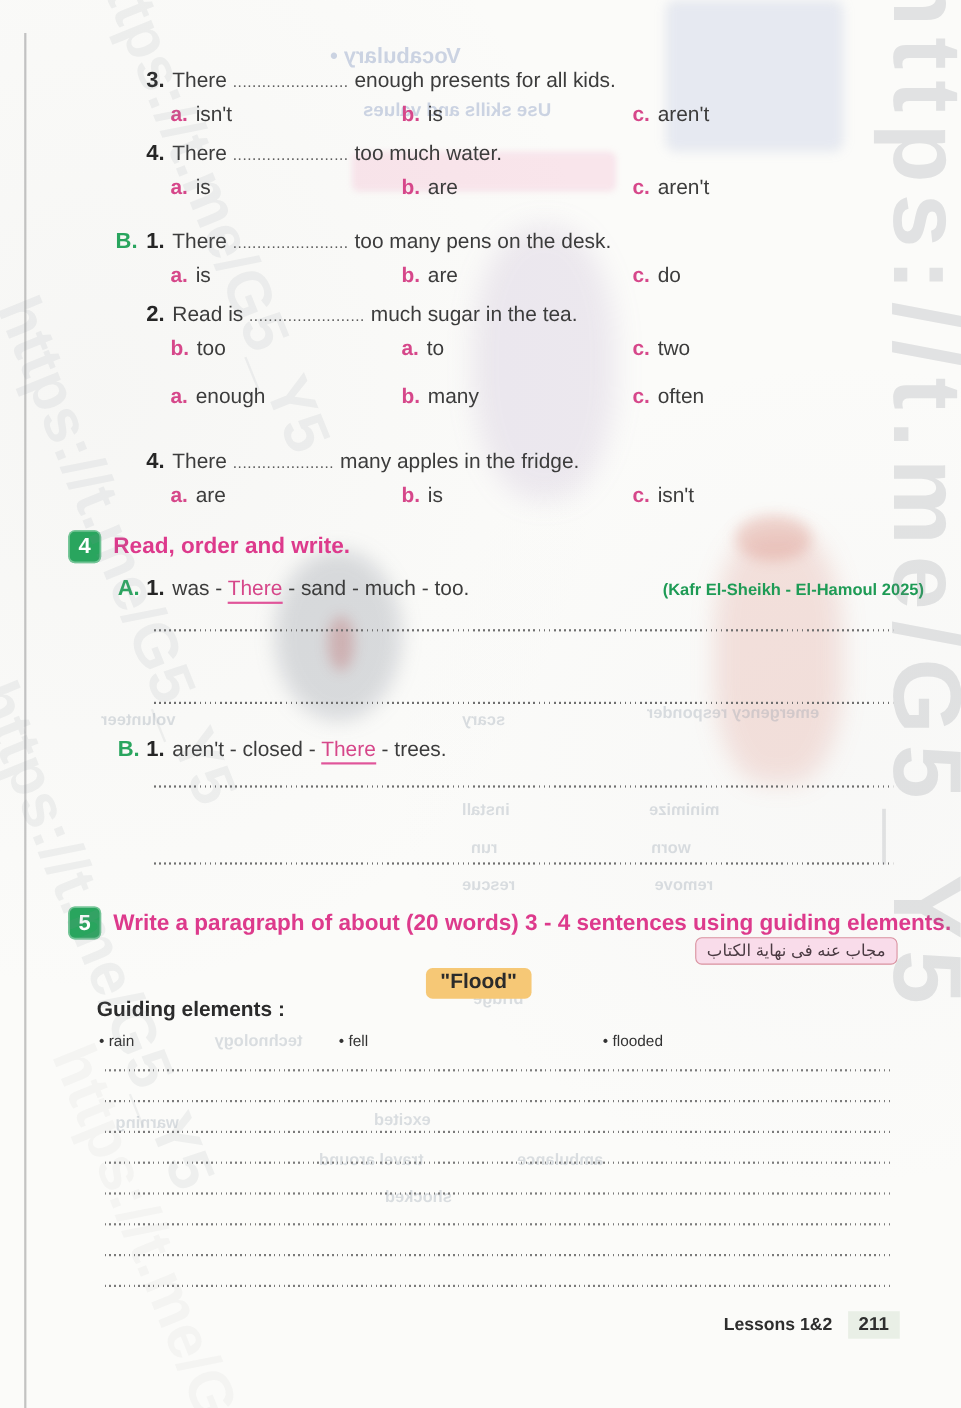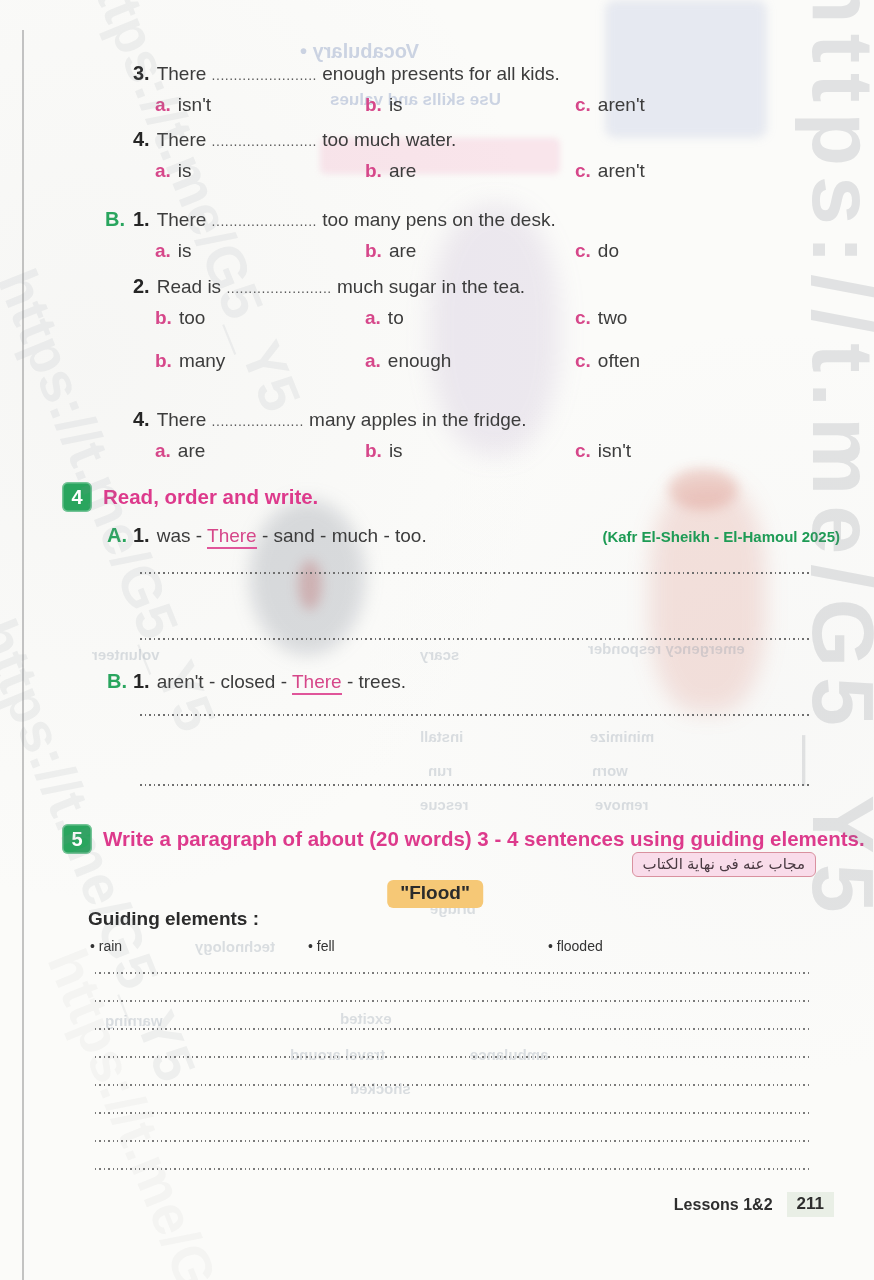--- a/index.html
+++ b/index.html
@@ -84,21 +84,21 @@
   .gword { width:218px; }
   .gword:nth-child(2) { width:240px; }
   .gword:last-child { width:auto; }
   .gword::before { content:"• "; color:#333; }
   .wline {
     position:absolute; left:95px; width:715px; height:2px;
     background-image:repeating-linear-gradient(90deg,#7a7a7a 0,#7a7a7a 1.4px,transparent 1.4px,transparent 4.4px);
   }
 
   
-  .footer { position:absolute; right:40px; display:flex; align-items:center; gap:14px; }
+  .footer { position:absolute; right:56px; display:flex; align-items:center; gap:14px; }
   .flabel { font-size:16px; font-weight:700; color:#2E2E2E; }
   .fpage { background:#E9EFE6; padding:2px 10px 3px; font-size:17px; font-weight:700; color:#2E2E2E; }
 </style>
 </head>
 <body>
 
 <div id="page">
 
   <div class="ghost-layer">
     <div class="gblob" style="left:605px;top:0;width:162px;height:138px;background:rgba(125,140,200,.16);border-radius:10px;filter:blur(5px);"></div>
@@ -171,22 +171,22 @@
       </div>
       <div class="opts">
         <span class="opt"><span class="olet">b.</span><span>too</span></span>
         <span class="opt"><span class="olet">a.</span><span>to</span></span>
         <span class="opt"><span class="olet">c.</span><span>two</span></span>
       </div>
     </div>
 
     <div class="q" style="top:341px">
       <div class="opts">
+        <span class="opt"><span class="olet">a.</span><span>enough</span></span>
         <span class="opt"><span class="olet">b.</span><span>many</span></span>
-        <span class="opt"><span class="olet">a.</span><span>enough</span></span>
         <span class="opt"><span class="olet">c.</span><span>often</span></span>
       </div>
     </div>
 
     <div class="q" style="top:408px">
       <div class="q-line">
         <span class="plabel"></span><span class="qnum">4.</span><span class="qtext"><span>There </span><span class="blank">.....................</span><span> many apples in the fridge.</span></span>
       </div>
       <div class="opts">
         <span class="opt"><span class="olet">a.</span><span>are</span></span>

